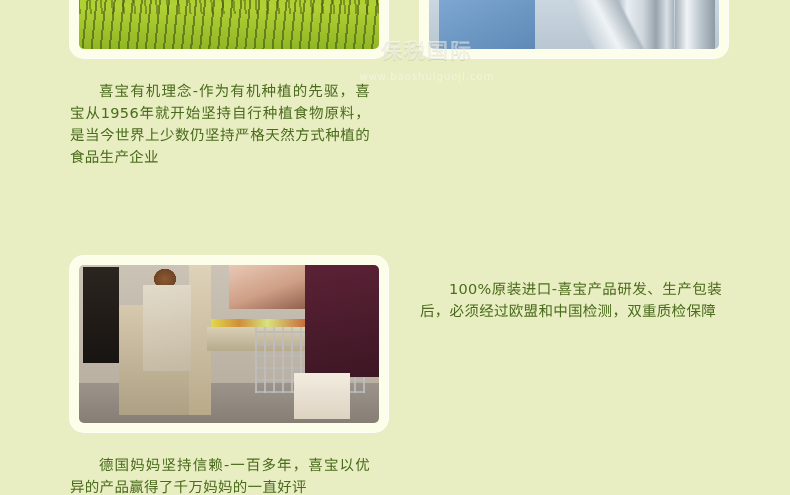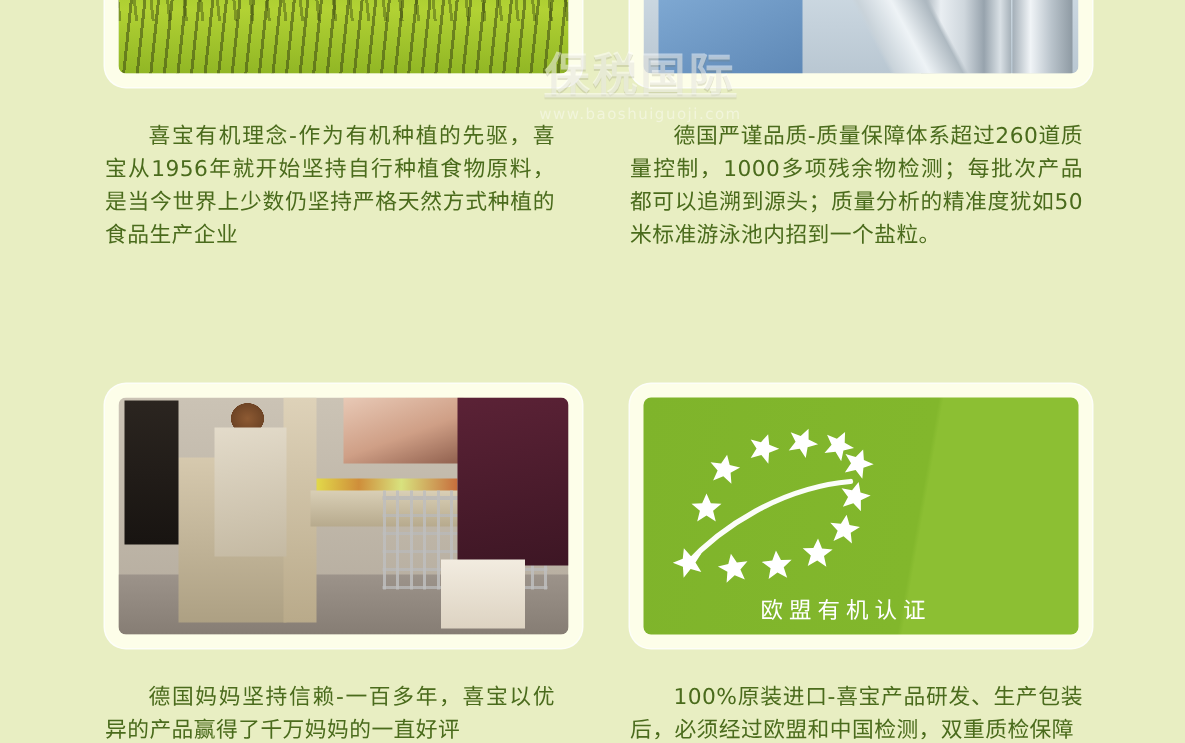--- a/index.html
+++ b/index.html
@@ -182,27 +182,26 @@
   .watermark {
     position: absolute;
     left: 334px;
     top: 32px;
     width: 186px;
     text-align: center;
     pointer-events: none;
     user-select: none;
   }
   .wm-main {
-    font-size: 30px;
+    font-size: 21px;
     line-height: 38px;
     font-weight: bold;
     color: rgba(255,255,255,0.48);
     letter-spacing: 2px;
     text-shadow: 0 1px 0 rgba(120,120,90,0.20);
-    text-decoration: underline;
   }
   .wm-url {
     font-size: 10px;
     line-height: 13px;
     color: rgba(255,255,255,0.42);
     letter-spacing: 1px;
   }
   .wm-sub {
     font-size: 9px;
     line-height: 12px;
@@ -220,59 +219,30 @@
       <div class="frame">
         <div class="photo ph-farm"></div>
       </div>
       <p class="caption">喜宝有机理念-作为有机种植的先驱，喜宝从1956年就开始坚持自行种植食物原料，是当今世界上少数仍坚持严格天然方式种植的食品生产企业</p>
     </div>
 
     <div class="cell cell-tr">
       <div class="frame wide">
         <div class="photo ph-lab"></div>
       </div>
-      <p class="caption">德国严谨品质-质量保障体系超过260道质量控制，1000多项残余物检测；每批次产品都可以追溯到源头；质量分析的精准度犹如50米标准游泳池内招到一个盐粒。</p>
     </div>
 
     <div class="cell cell-bl">
       <div class="frame">
         <div class="photo ph-shop"></div>
       </div>
       <p class="caption">德国妈妈坚持信赖-一百多年，喜宝以优异的产品赢得了千万妈妈的一直好评</p>
     </div>
 
     <div class="cell cell-br">
-      <div class="frame wide">
-        <div class="photo ph-eu">
-          <svg class="eu-svg" viewBox="0 0 290 158" preserveAspectRatio="none">
-            <defs>
-              <g id="st">
-                <polygon points="0,-10 2.9,-3.5 10,-3.1 4.4,1.5 6.2,8.6 0,4.6 -6.2,8.6 -4.4,1.5 -10,-3.1 -2.9,-3.5" fill="#ffffff"></polygon>
-              </g>
-            </defs>
-
-            <path d="M 28 112 C 52 86 92 60 138 56" stroke="#ffffff" stroke-width="3.5" fill="none" stroke-linecap="round" opacity="0.97"></path>
-
-            <use href="#st" x="30" y="110" transform="rotate(-18 30 110)"></use>
-            <use href="#st" x="60" y="114" transform="rotate(-10 60 114)"></use>
-            <use href="#st" x="89" y="112" transform="rotate(-4 89 112)"></use>
-            <use href="#st" x="116" y="104" transform="rotate(2 116 104)"></use>
-            <use href="#st" x="134" y="88" transform="rotate(8 134 88)"></use>
-            <use href="#st" x="141" y="66" transform="rotate(14 141 66)"></use>
-            <use href="#st" x="143" y="44" transform="rotate(20 143 44)"></use>
-            <use href="#st" x="130" y="32" transform="rotate(26 130 32)"></use>
-            <use href="#st" x="106" y="30" transform="rotate(24 106 30)"></use>
-            <use href="#st" x="80" y="34" transform="rotate(18 80 34)"></use>
-            <use href="#st" x="54" y="48" transform="rotate(10 54 48)"></use>
-            <use href="#st" x="42" y="74" transform="rotate(0 42 74)"></use>
-
-            <text x="78" y="147" fill="#ffffff" font-size="15" font-family="DejaVu Sans, Liberation Sans, sans-serif" letter-spacing="4" id="eu-logo-label">欧盟有机认证</text>
-          </svg>
-        </div>
-      </div>
       <p class="caption">100%原装进口-喜宝产品研发、生产包装后，必须经过欧盟和中国检测，双重质检保障</p>
     </div>
 
   </div>
 
   <div class="watermark">
     <div class="wm-main">保税国际</div>
     <div class="wm-url">www.baoshuiguoji.com</div>
   </div>
 </div>

